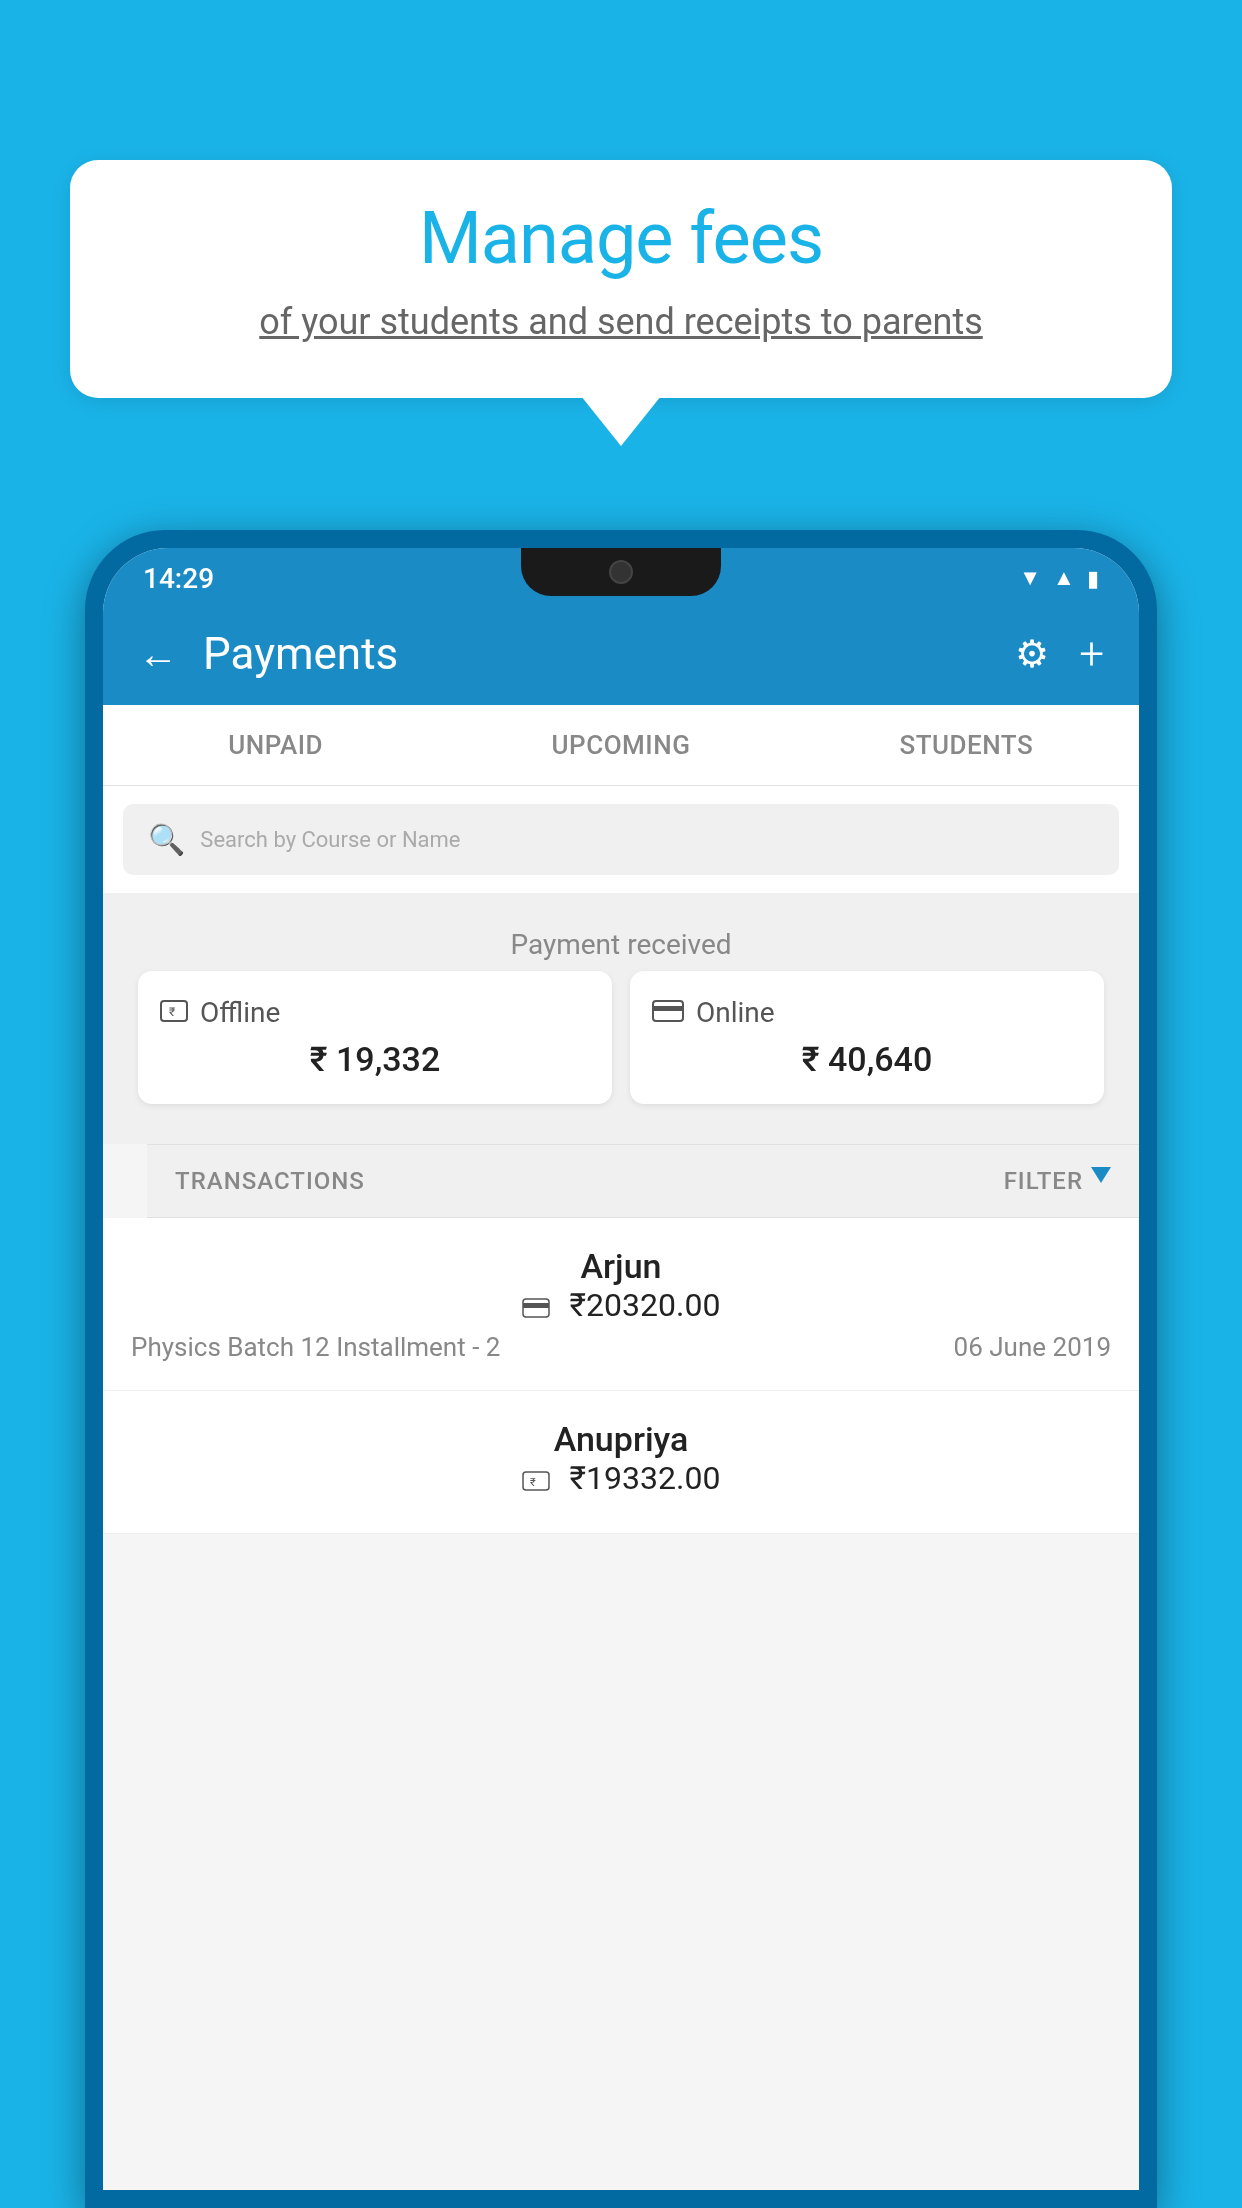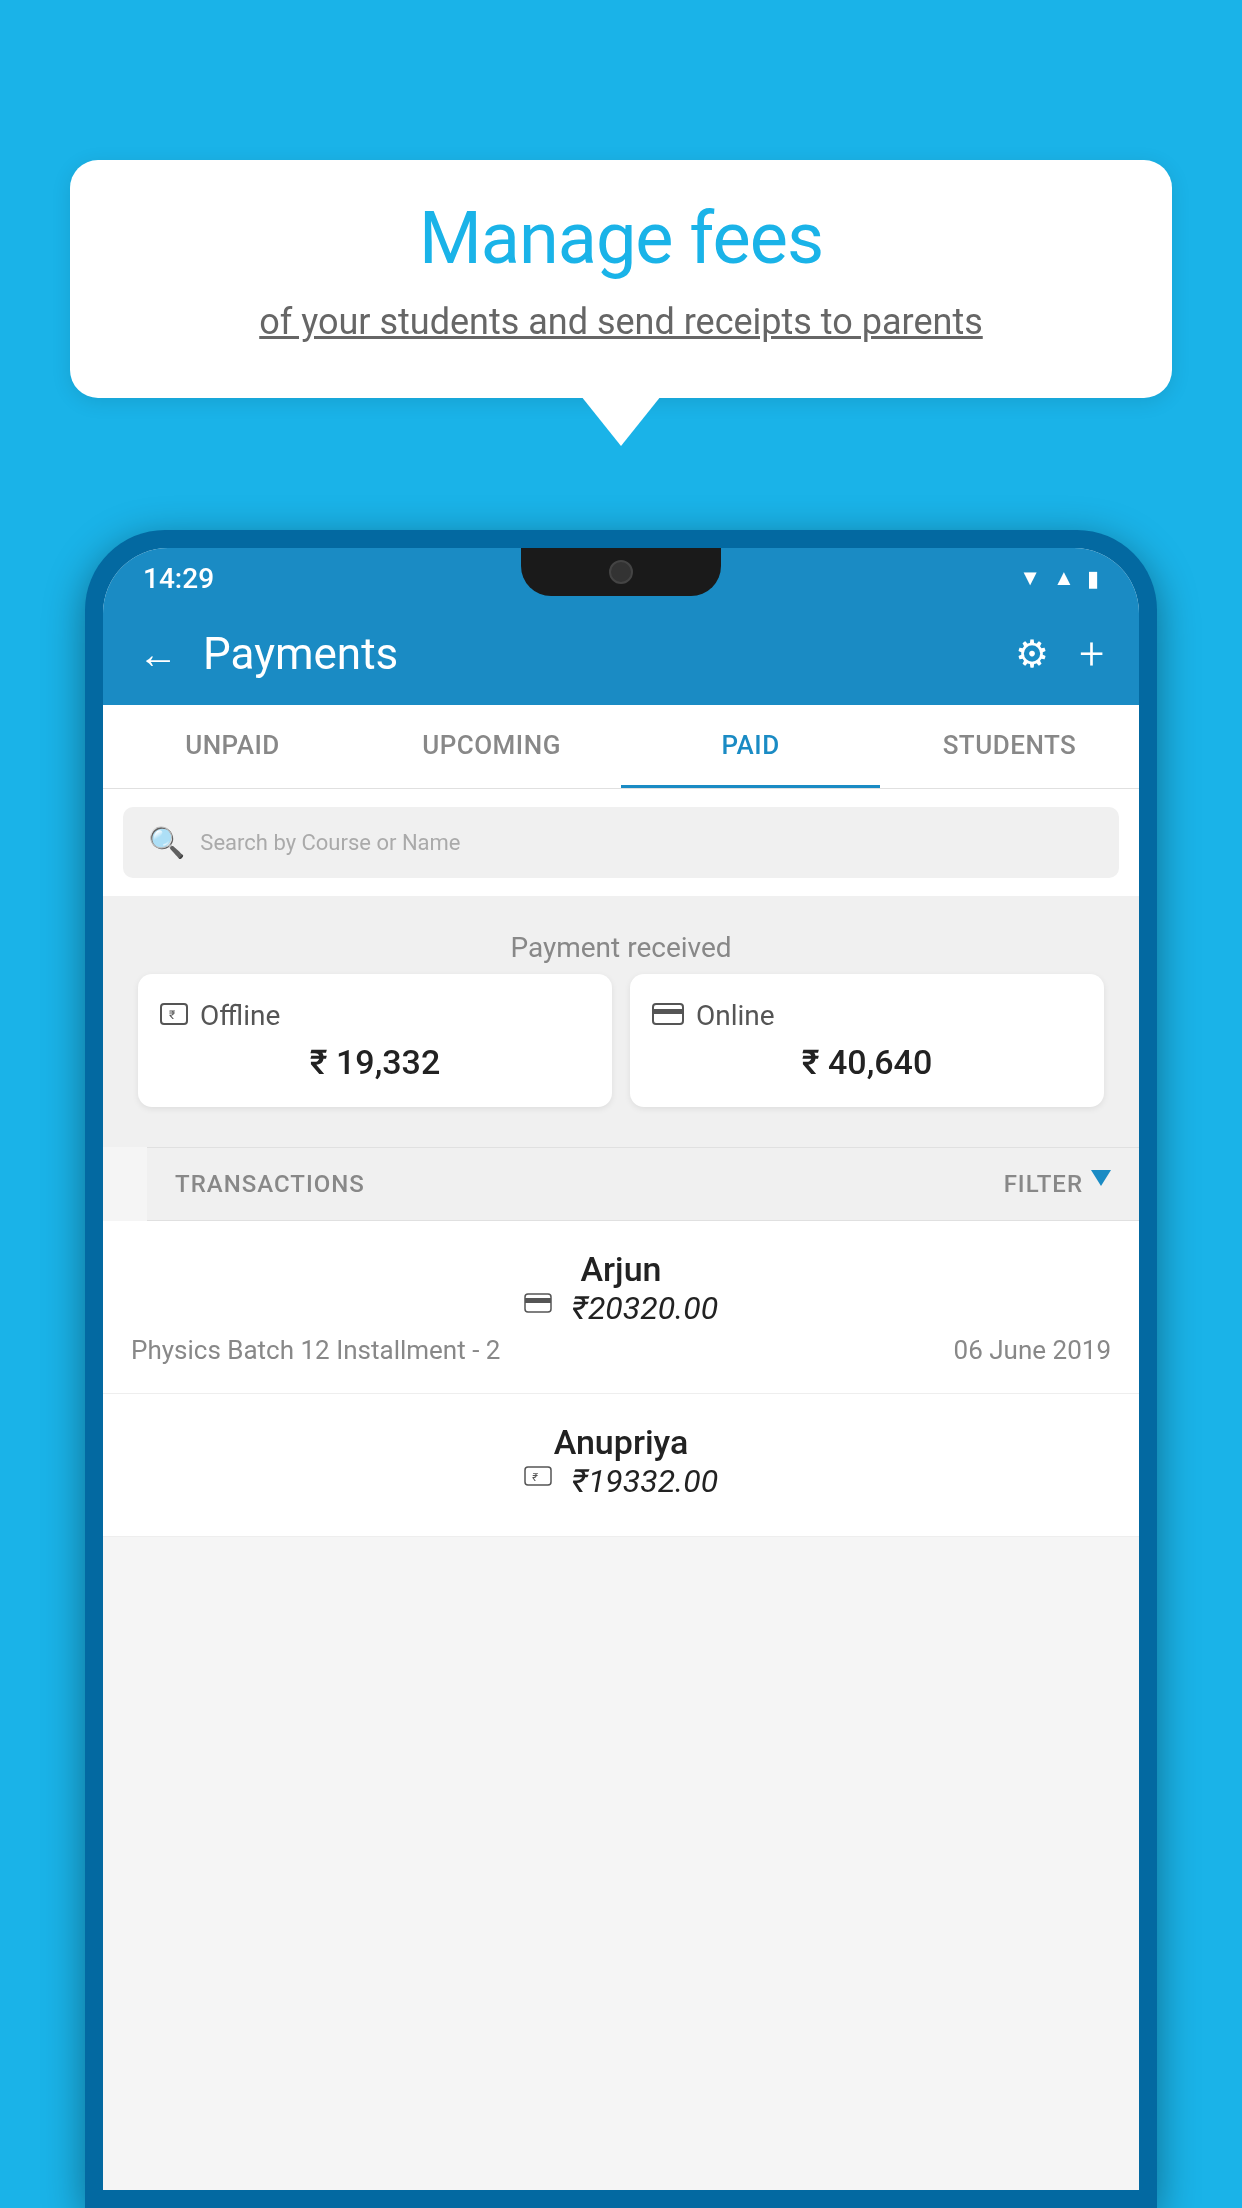--- a/index.html
+++ b/index.html
@@ -287,23 +287,22 @@
       margin-bottom: 8px;
       flex-direction: column;
     }
     .transaction-name {
       font-size: 34px;
       font-weight: 500;
       color: #222;
     }
     .transaction-amount-row {
       display: flex;
-      align-items: flex-start;
+      align-items: flex-end;
       gap: 20px;
-      font-style: italic;
     }
     .transaction-card-icon {
       font-size: 26px;
       color: #555;
     }
     .transaction-amount {
       font-size: 32px;
       color: #222;
     }
     .transaction-bottom {
@@ -350,21 +349,20 @@
       <span class="header-title">Payments</span>
       <div class="header-actions">
         <span class="header-icon">⚙</span>
         <span class="header-icon" style="font-size:44px;font-weight:300;">+</span>
       </div>
     </div>
 
     <div class="tabs">
       <div class="tab">UNPAID</div>
       <div class="tab">UPCOMING</div>
-      <div class="tab active">PAID</div>
       <div class="tab">STUDENTS</div>
     </div>
 
     <div class="search-container">
       <div class="search-bar">
         <span class="search-icon-el">🔍</span>
         <span class="search-placeholder">Search by Course or Name</span>
       </div>
     </div>
 

